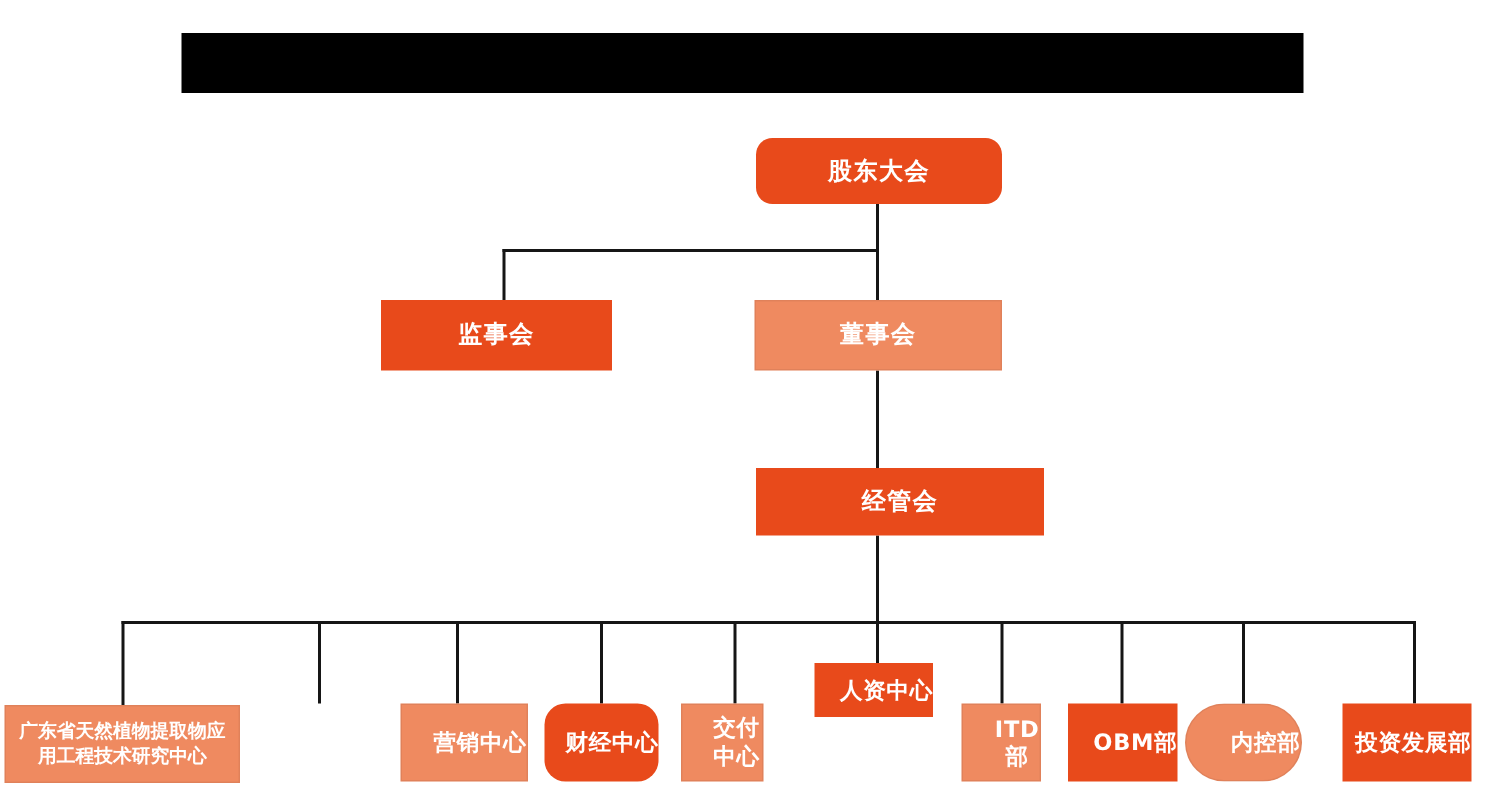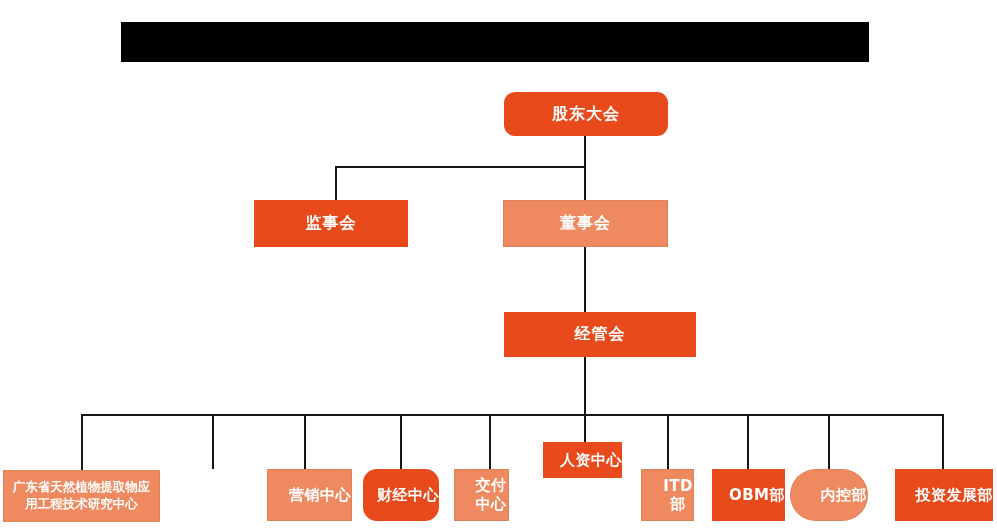--- a/index.html
+++ b/index.html
@@ -101,17 +101,17 @@
   </div>
   <div class="node dept light" style="left:641px; top:469px; width:53px; height:52px;padding-left:28px;">
     <span>ITD部</span>
   </div>
   <div class="node dept dark" style="left:712px; top:469px; width:73px; height:52px;">
     <span>OBM部</span>
   </div>
   <div class="node dept light" style="left:790px; top:469px; width:78px; height:52px;border-radius:26px;">
     <span>内控部</span>
   </div>
-  <div class="node dept dark" style="left:895px; top:469px; width:98px; height:52px;">
+  <div class="node dept dark" style="left:895px; top:469px; width:86px; height:52px;">
     <span>投资发展部</span>
   </div>
 
 </div>
 
 </body></html>

